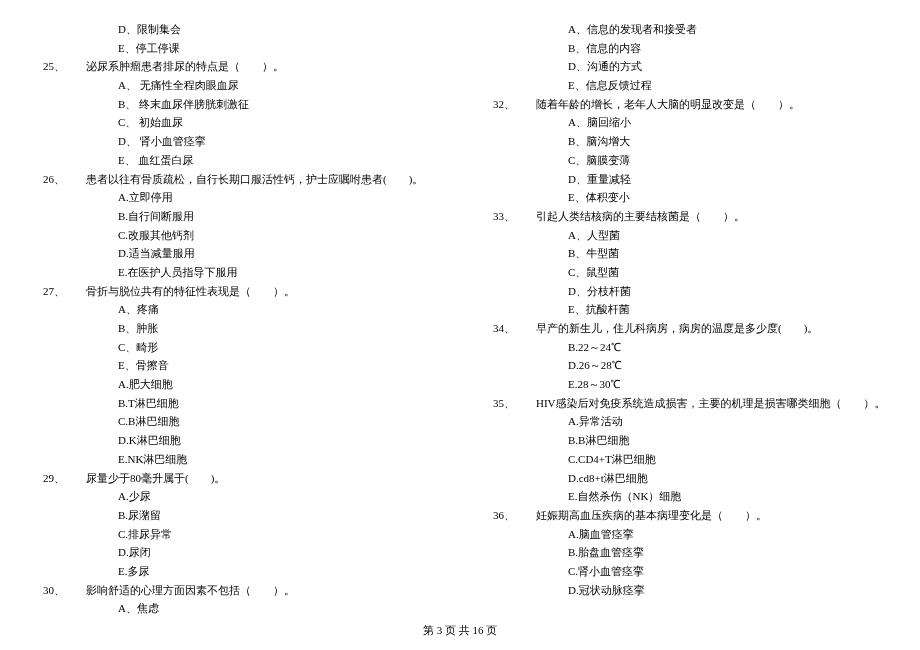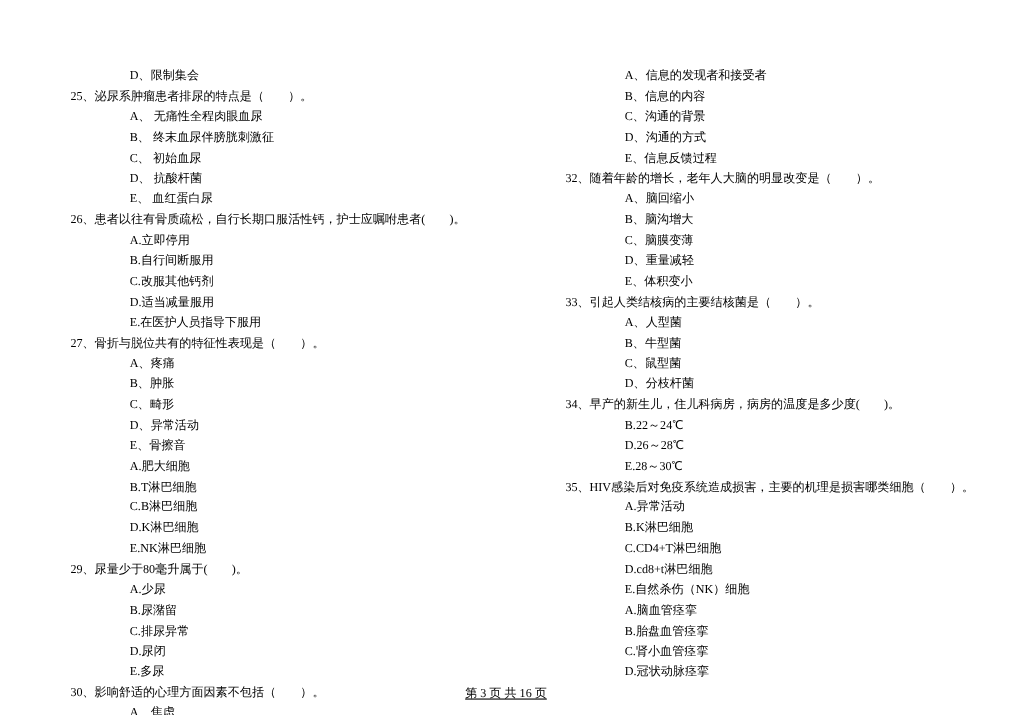--- a/index.html
+++ b/index.html
@@ -14,70 +14,68 @@
       position: relative;
     }
     .page-container {
       display: flex;
       gap: 40px;
       height: 600px;
     }
     .column {
       flex: 1;
       line-height: 1.7;
-      margin-top: 40px;
     }
     .option-line {
       padding-left: 88px;
     }
     .question-line {
       padding-left: 56px;
       text-indent: -32px;
     }
     .question-line .qnum {
       display: inline-block;
       width: 32px;
-      text-align: right;
+      text-align: center;
     }
     .footer {
       position: absolute;
       bottom: 12px;
       left: 0;
       right: 0;
       text-align: center;
       font-size: 11px;
-      text-decoration: underline;
     }
   </style>
 </head>
 <body>
 
 <div class="page-container">
   <div class="column">
     <div class="option-line">D、限制集会</div>
+    <div class="option-line">E、停工停课</div>
 
     <div class="question-line"><span class="qnum">25、</span><span>泌尿系肿瘤患者排尿的特点是（　　）。</span></div>
     <div class="option-line">A、 无痛性全程肉眼血尿</div>
     <div class="option-line">B、 终末血尿伴膀胱刺激征</div>
     <div class="option-line">C、 初始血尿</div>
-    <div class="option-line">D、 抗酸杆菌</div>
+    <div class="option-line">D、 肾小血管痉挛</div>
     <div class="option-line">E、 血红蛋白尿</div>
 
     <div class="question-line"><span class="qnum">26、</span><span>患者以往有骨质疏松，自行长期口服活性钙，护士应嘱咐患者(　　)。</span></div>
     <div class="option-line">A.立即停用</div>
     <div class="option-line">B.自行间断服用</div>
     <div class="option-line">C.改服其他钙剂</div>
     <div class="option-line">D.适当减量服用</div>
     <div class="option-line">E.在医护人员指导下服用</div>
 
     <div class="question-line"><span class="qnum">27、</span><span>骨折与脱位共有的特征性表现是（　　）。</span></div>
     <div class="option-line">A、疼痛</div>
     <div class="option-line">B、肿胀</div>
     <div class="option-line">C、畸形</div>
-    <div class="option-line">D、异常活动</div>
     <div class="option-line">E、骨擦音</div>
 
     <div class="option-line">A.肥大细胞</div>
     <div class="option-line">B.T淋巴细胞</div>
     <div class="option-line">C.B淋巴细胞</div>
     <div class="option-line">D.K淋巴细胞</div>
     <div class="option-line">E.NK淋巴细胞</div>
 
     <div class="question-line"><span class="qnum">29、</span><span>尿量少于80毫升属于(　　)。</span></div>
     <div class="option-line">A.少尿</div>
@@ -87,49 +85,50 @@
     <div class="option-line">E.多尿</div>
 
     <div class="question-line"><span class="qnum">30、</span><span>影响舒适的心理方面因素不包括（　　）。</span></div>
     <div class="option-line">A、焦虑</div>
 
   </div>
 
   <div class="column">
     <div class="option-line">A、信息的发现者和接受者</div>
     <div class="option-line">B、信息的内容</div>
-    <div class="option-line">C、沟通的背景</div>
     <div class="option-line">D、沟通的方式</div>
     <div class="option-line">E、信息反馈过程</div>
 
     <div class="question-line"><span class="qnum">32、</span><span>随着年龄的增长，老年人大脑的明显改变是（　　）。</span></div>
     <div class="option-line">A、脑回缩小</div>
     <div class="option-line">B、脑沟增大</div>
     <div class="option-line">C、脑膜变薄</div>
     <div class="option-line">D、重量减轻</div>
     <div class="option-line">E、体积变小</div>
 
     <div class="question-line"><span class="qnum">33、</span><span>引起人类结核病的主要结核菌是（　　）。</span></div>
     <div class="option-line">A、人型菌</div>
     <div class="option-line">B、牛型菌</div>
     <div class="option-line">C、鼠型菌</div>
     <div class="option-line">D、分枝杆菌</div>
+    <div class="option-line">E、抗酸杆菌</div>
 
     <div class="question-line"><span class="qnum">34、</span><span>早产的新生儿，住儿科病房，病房的温度是多少度(　　)。</span></div>
     <div class="option-line">B.22～24℃</div>
     <div class="option-line">D.26～28℃</div>
     <div class="option-line">E.28～30℃</div>
 
     <div class="question-line"><span class="qnum">35、</span><span>HIV感染后对免疫系统造成损害，主要的机理是损害哪类细胞（　　）。</span></div>
     <div class="option-line">A.异常活动</div>
-    <div class="option-line">B.K淋巴细胞</div>
+    <div class="option-line">B.B淋巴细胞</div>
     <div class="option-line">C.CD4+T淋巴细胞</div>
     <div class="option-line">D.cd8+t淋巴细胞</div>
     <div class="option-line">E.自然杀伤（NK）细胞</div>
 
+    <div class="question-line"><span class="qnum">36、</span><span>妊娠期高血压疾病的基本病理变化是（　　）。</span></div>
     <div class="option-line">A.脑血管痉挛</div>
     <div class="option-line">B.胎盘血管痉挛</div>
     <div class="option-line">C.肾小血管痉挛</div>
     <div class="option-line">D.冠状动脉痉挛</div>
 
   </div>
 </div>
 
 <div class="footer">第 3 页 共 16 页</div>
 

